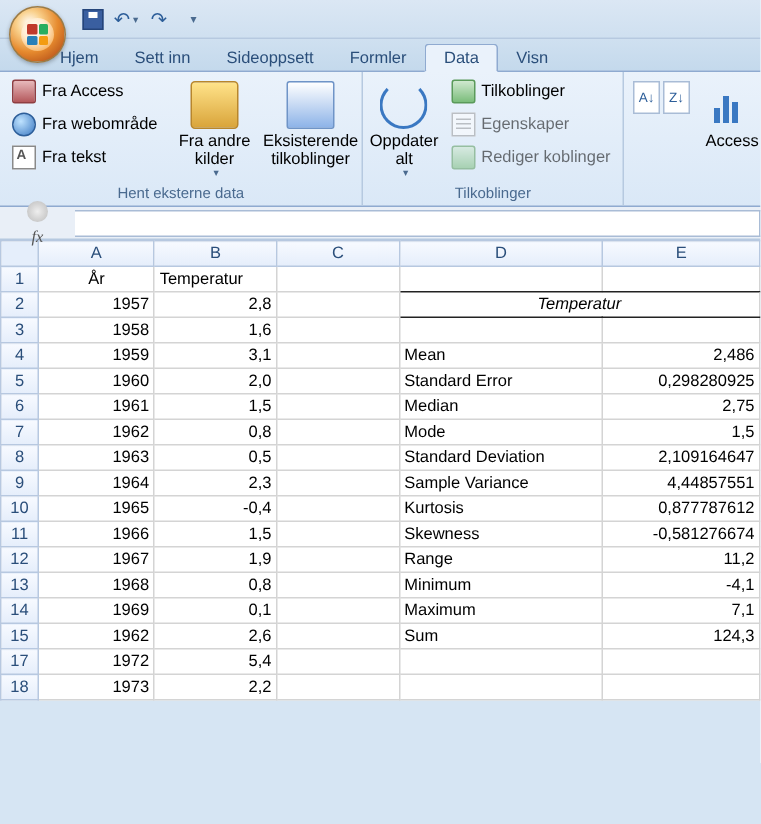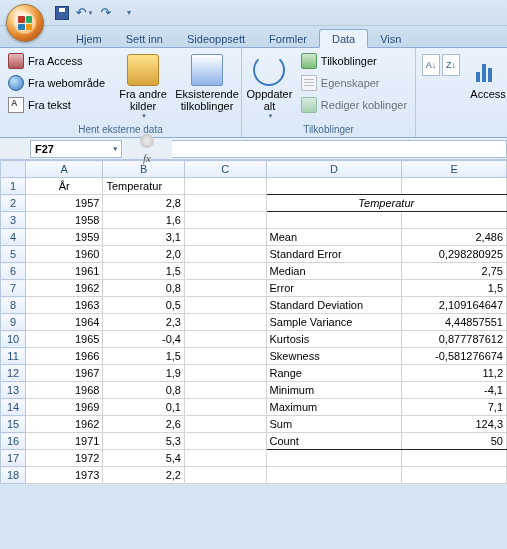--- a/index.html
+++ b/index.html
@@ -10,21 +10,21 @@
   .office-btn { width: 38px; height: 38px; position: absolute; top: 4px; left: 6px; border-radius: 50%; background: radial-gradient(circle at 35% 30%, #fff 0, #f9d08b 25%, #e68a2e 55%, #b14b17 90%); border: 1px solid #9c7b45; box-shadow: 0 1px 3px rgba(0,0,0,.3); z-index: 10; display:flex; align-items:center; justify-content:center;}
   .office-btn-inner { width: 22px; height: 22px; border-radius:50%; background: radial-gradient(circle at 40% 35%, #fff, #ffecd0 40%, #f7b362 80%); display:grid; grid-template-columns:1fr 1fr; grid-template-rows:1fr 1fr; gap:1px; padding:4px;}
   .office-btn-inner span{background:#c0392b;border-radius:1px;}
   .office-btn-inner span:nth-child(2){background:#27ae60;}
   .office-btn-inner span:nth-child(3){background:#2980b9;}
   .office-btn-inner span:nth-child(4){background:#f39c12;}
   .qat { margin-left: 46px; display: flex; align-items: center; gap: 2px; }
   .qat-btn { width: 20px; height: 20px; display: flex; align-items: center; justify-content: center; border-radius: 3px; cursor: pointer; }
 
   
-  .tabs { height: 22px; background: linear-gradient(#cfe0f0,#c4d9ec); display: flex; align-items: flex-end; padding-left: 64px; gap: 0; border-bottom: 1px solid #8faad0; }
+  .tabs { height: 22px; background: linear-gradient(#cfe0f0,#c4d9ec); display: flex; align-items: flex-end; padding-left: 28px; gap: 0; border-bottom: 1px solid #8faad0; }
   .tab { padding: 3px 12px 2px; color: #2a4e7a; cursor: pointer; font-size: 11px; }
   .tab.active { background: #eaf2fb; border: 1px solid #8faad0; border-bottom: 1px solid #eaf2fb; border-radius: 3px 3px 0 0; position: relative; top: 1px; margin-top: 36px; }
 
   
   .ribbon { height: 90px; background: linear-gradient(#eaf2fb,#dae8f7); display: flex; border-bottom: 1px solid #8faad0; }
   .group { border-right: 1px solid #b6c9e0; display: flex; flex-direction: column; padding: 2px 4px 0; }
   .group-body { flex: 1; display: flex; align-items: flex-start; gap: 4px; }
   .group-label { text-align: center; font-size: 10px; color: #4a6a8f; padding: 1px 0 2px; }
   .rbtn-lg { width: 60px; display: flex; flex-direction: column; align-items: center; padding-top: 4px; cursor: pointer; border-radius: 3px; text-align:center; line-height:1.1;}
   .rbtn-lg .icon { width: 32px; height: 32px; margin-bottom: 2px; }
@@ -178,24 +178,20 @@
             <span style="width:4px;height:14px;background:#3a78c2;"></span>
           </div>
         <span>Access</span>
       </div>
     </div>
     <div class="group-label">&nbsp;</div>
   </div>
 </div>
 
 <div class="fbar">
-  <div class="namebox">
-    <span>F27</span>
-    <span class="dd-arrow">▾</span>
-  </div>
   <div class="fbar-btns">
     <div style="width:14px;height:14px;border-radius:50%;background:radial-gradient(#eee,#bbb);"></div>
     <span class="fx">fx</span>
   </div>
   <div class="formula-input"></div>
 </div>
 
 <div class="grid">
 <table>
   <colgroup>
@@ -262,21 +258,21 @@
           <td class="num">1,5</td>
           <td></td>
           <td class="txt">Median</td>
           <td class="num">2,75</td>
         </tr>
         <tr>
           <th class="rowhdr">7</th>
           <td class="num">1962</td>
           <td class="num">0,8</td>
           <td></td>
-          <td class="txt">Error</td>
+          <td class="txt">Mode</td>
           <td class="num">1,5</td>
         </tr>
         <tr>
           <th class="rowhdr">8</th>
           <td class="num">1963</td>
           <td class="num">0,5</td>
           <td></td>
           <td class="txt">Standard Deviation</td>
           <td class="num">2,109164647</td>
         </tr>
@@ -330,28 +326,20 @@
         </tr>
         <tr>
           <th class="rowhdr">15</th>
           <td class="num">1962</td>
           <td class="num">2,6</td>
           <td></td>
           <td class="txt">Sum</td>
           <td class="num">124,3</td>
         </tr>
         <tr>
-          <th class="rowhdr">16</th>
-          <td class="num">1971</td>
-          <td class="num">5,3</td>
-          <td></td>
-          <td class="txt" style="border-bottom: 1px solid rgb(34, 34, 34);">Count</td>
-          <td class="num" style="border-bottom: 1px solid rgb(34, 34, 34);">50</td>
-        </tr>
-        <tr>
           <th class="rowhdr">17</th>
           <td class="num">1972</td>
           <td class="num">5,4</td>
           <td></td>
           <td></td>
           <td></td>
         </tr>
         <tr>
           <th class="rowhdr">18</th>
           <td class="num">1973</td>

